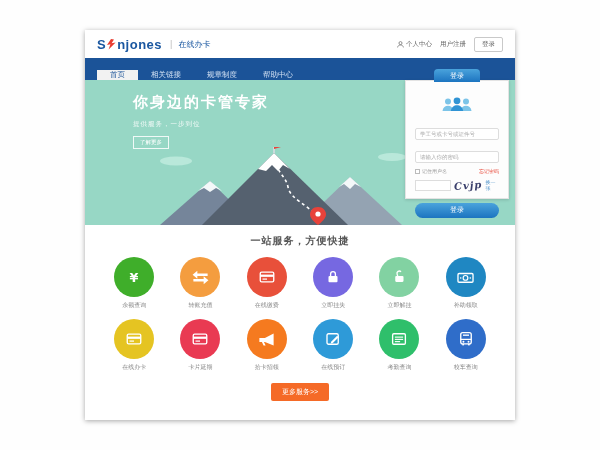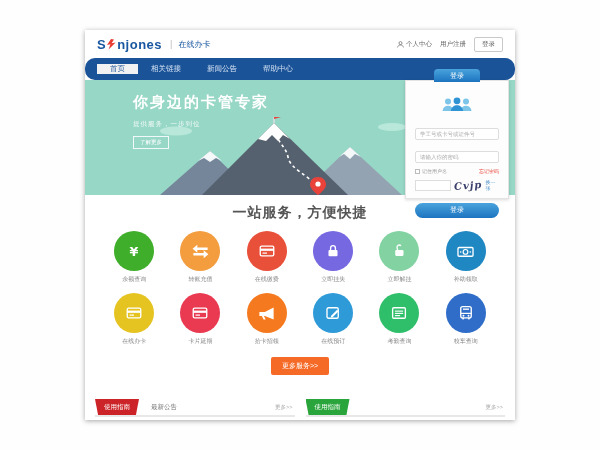--- a/index.html
+++ b/index.html
@@ -13,26 +13,26 @@
   .logo { display:flex; align-items:center; }
   .logo .lg-txt { font-size:13px; font-weight:bold; color:#1a57a0; letter-spacing:.5px; }
   .logo svg { margin:0 1px; }
   .logo-div { color:#bbb; font-size:9px; margin:0 6px 0 8px; }
   .logo-suffix { font-size:8px; color:#1a57a0; }
   .hdr-right { margin-left:auto; display:flex; align-items:center; gap:8px; font-size:6.5px; color:#666; }
   .hdr-right .lnk { cursor:pointer; display:flex; align-items:center; gap:2px; }
   .hdr-btn { border:1px solid #c9c9c9; border-radius:2px; padding:2px 7px; font-size:6.5px; color:#555; cursor:pointer; background:#fff; }
 
   
-  .nav { height:22px; background:#1b5398; display:flex; align-items:center; padding-left:12px;border-radius:10px; }
+  .nav { height:22px; background:#1b5398; display:flex; align-items:flex-end; padding-left:12px; }
   .nav-item { display:flex; align-items:center; padding:0 13px; font-size:7.5px; color:#d6e4f5; cursor:pointer; }
   .nav-item.active { background:#f2f2f2; color:#1b5398; }
 
   
-  .hero { position:relative; height:115px; background:#97d7c5; overflow:visible;text-decoration:underline; }
+  .hero { position:relative; height:145px; background:#97d7c5; overflow:visible;text-decoration:underline; }
   .hero-text { position:absolute; left:48px; top:13px; color:#fff; }
   .hero-title { font-size:15px; font-weight:bold; letter-spacing:2px; }
   .hero-sub { font-size:6.5px; margin-top:8px; opacity:.9; letter-spacing:1px; }
   .hero-cta { display:inline-block; margin-top:7px; border:1px solid rgba(255,255,255,.85);
               font-size:5.5px; padding:2px 6px; color:#fff; cursor:pointer; }
   .mtn { position:absolute; left:55px; bottom:0; }
 
   
   .login-card { position:absolute; right:6px; top:50px; width:104px; height:119px;
                 background:#fdfdfd; border:1px solid #e3e3e3; box-shadow:0 1px 3px rgba(0,0,0,.15);
@@ -51,21 +51,21 @@
   .cap-row { display:flex; align-items:center; gap:3px; margin-bottom:7px; }
   .cap-input { width:36px; height:11px; border:1px solid #ddd; background:#fff; }
   .cap-img { font-family:"DejaVu Serif","Liberation Serif",serif; font-style:italic; font-weight:bold;
              font-size:10px; color:#3a3f6b; transform:rotate(-4deg); letter-spacing:1px; cursor:pointer; }
   .cap-refresh { font-size:5px; color:#4a90c9; cursor:pointer; }
   .login-btn { width:100%; height:15px; border:none; border-radius:8px; color:#fff; font-size:7px;
                background:linear-gradient(#4aa3dc,#1c74c0); cursor:pointer; }
 
   
   .svc { padding-top:9px; background:#fff; }
-  .svc-title, .act-title { text-align:center; font-size:14px; font-weight:bold; color:#555; letter-spacing:1px; }
+  .svc-title, .act-title { text-align:center; font-size:10px; font-weight:bold; color:#555; letter-spacing:1px; }
   .svc-grid { display:grid; grid-template-columns:repeat(6,1fr); padding:9px 16px 0; row-gap:9px; }
   .svc-item { display:flex; flex-direction:column; align-items:center; cursor:pointer; }
   .svc-circle { width:40px; height:40px; border-radius:50%; display:flex; align-items:center;
                 justify-content:center; color:#fff; }
   .svc-label { font-size:6px; color:#888; margin-top:4px; }
   .svc-more-wrap { text-align:center; margin-top:8px; }
   .svc-more { display:inline-block; background:#f56a27; color:#fff; font-size:7px;
               padding:4px 11px; border-radius:2px; cursor:pointer; }
 
   
@@ -105,21 +105,21 @@
       <span class="lnk">
         <span>用户注册</span>
       </span>
       <span class="hdr-btn">登录</span>
     </div>
   </div>
 
   <div class="nav">
     <div class="nav-item active">首页</div>
     <div class="nav-item">相关链接</div>
-    <div class="nav-item">新闻公告</div>
+    <div class="nav-item">规章制度</div>
     <div class="nav-item">帮助中心</div>
   </div>
 
   <div class="hero">
     <svg class="mtn" width="280" height="78" viewBox="0 0 280 78">
       <ellipse cx="36" cy="14" rx="16" ry="4.5" fill="#b9e8da"></ellipse>
       <ellipse cx="252" cy="10" rx="14" ry="4" fill="#b9e8da"></ellipse>
       <polygon points="20,78 70,34 115,78" fill="#75859a"></polygon>
       <polygon points="58,44 70,34 82,44 76,41 70,45 64,41" fill="#f4f8f9"></polygon>
       <polygon points="160,78 210,30 262,78" fill="#94a3b2"></polygon>

